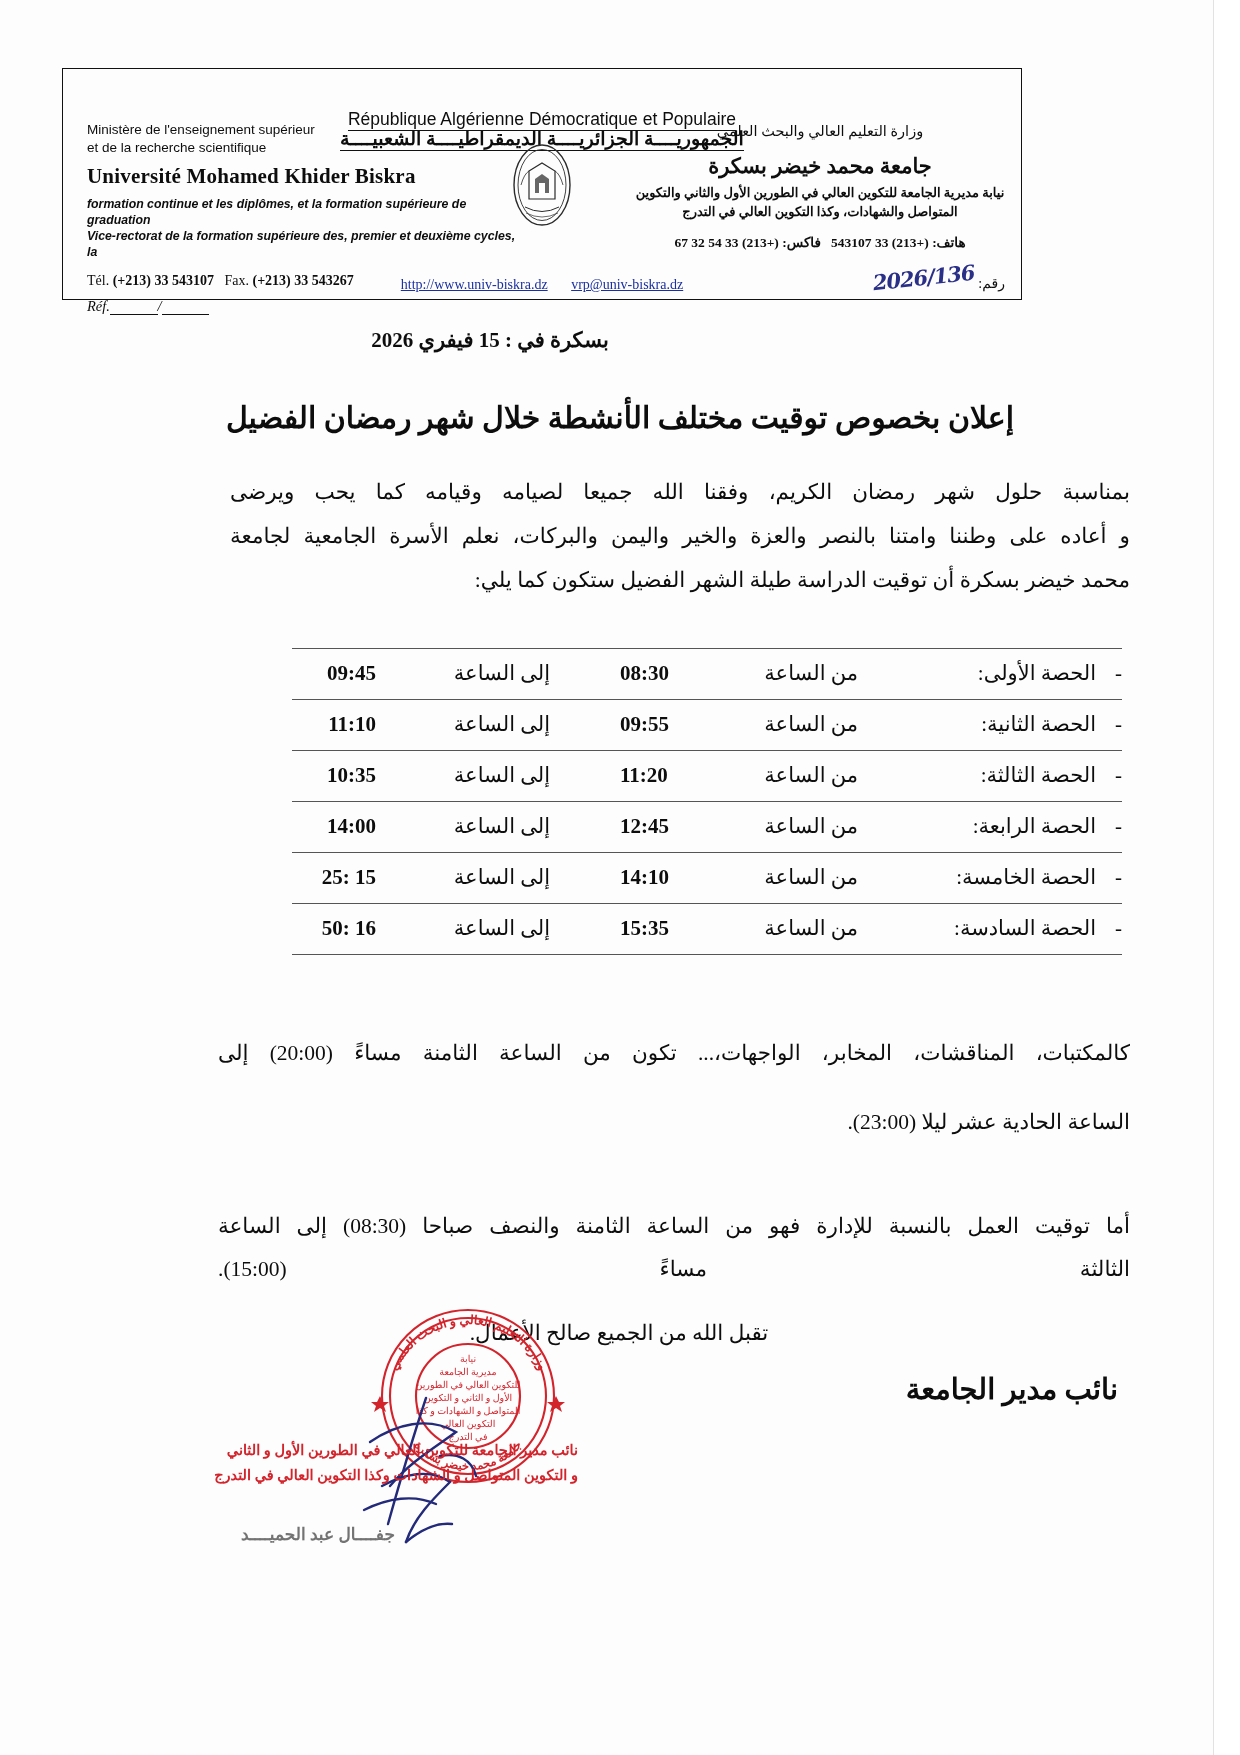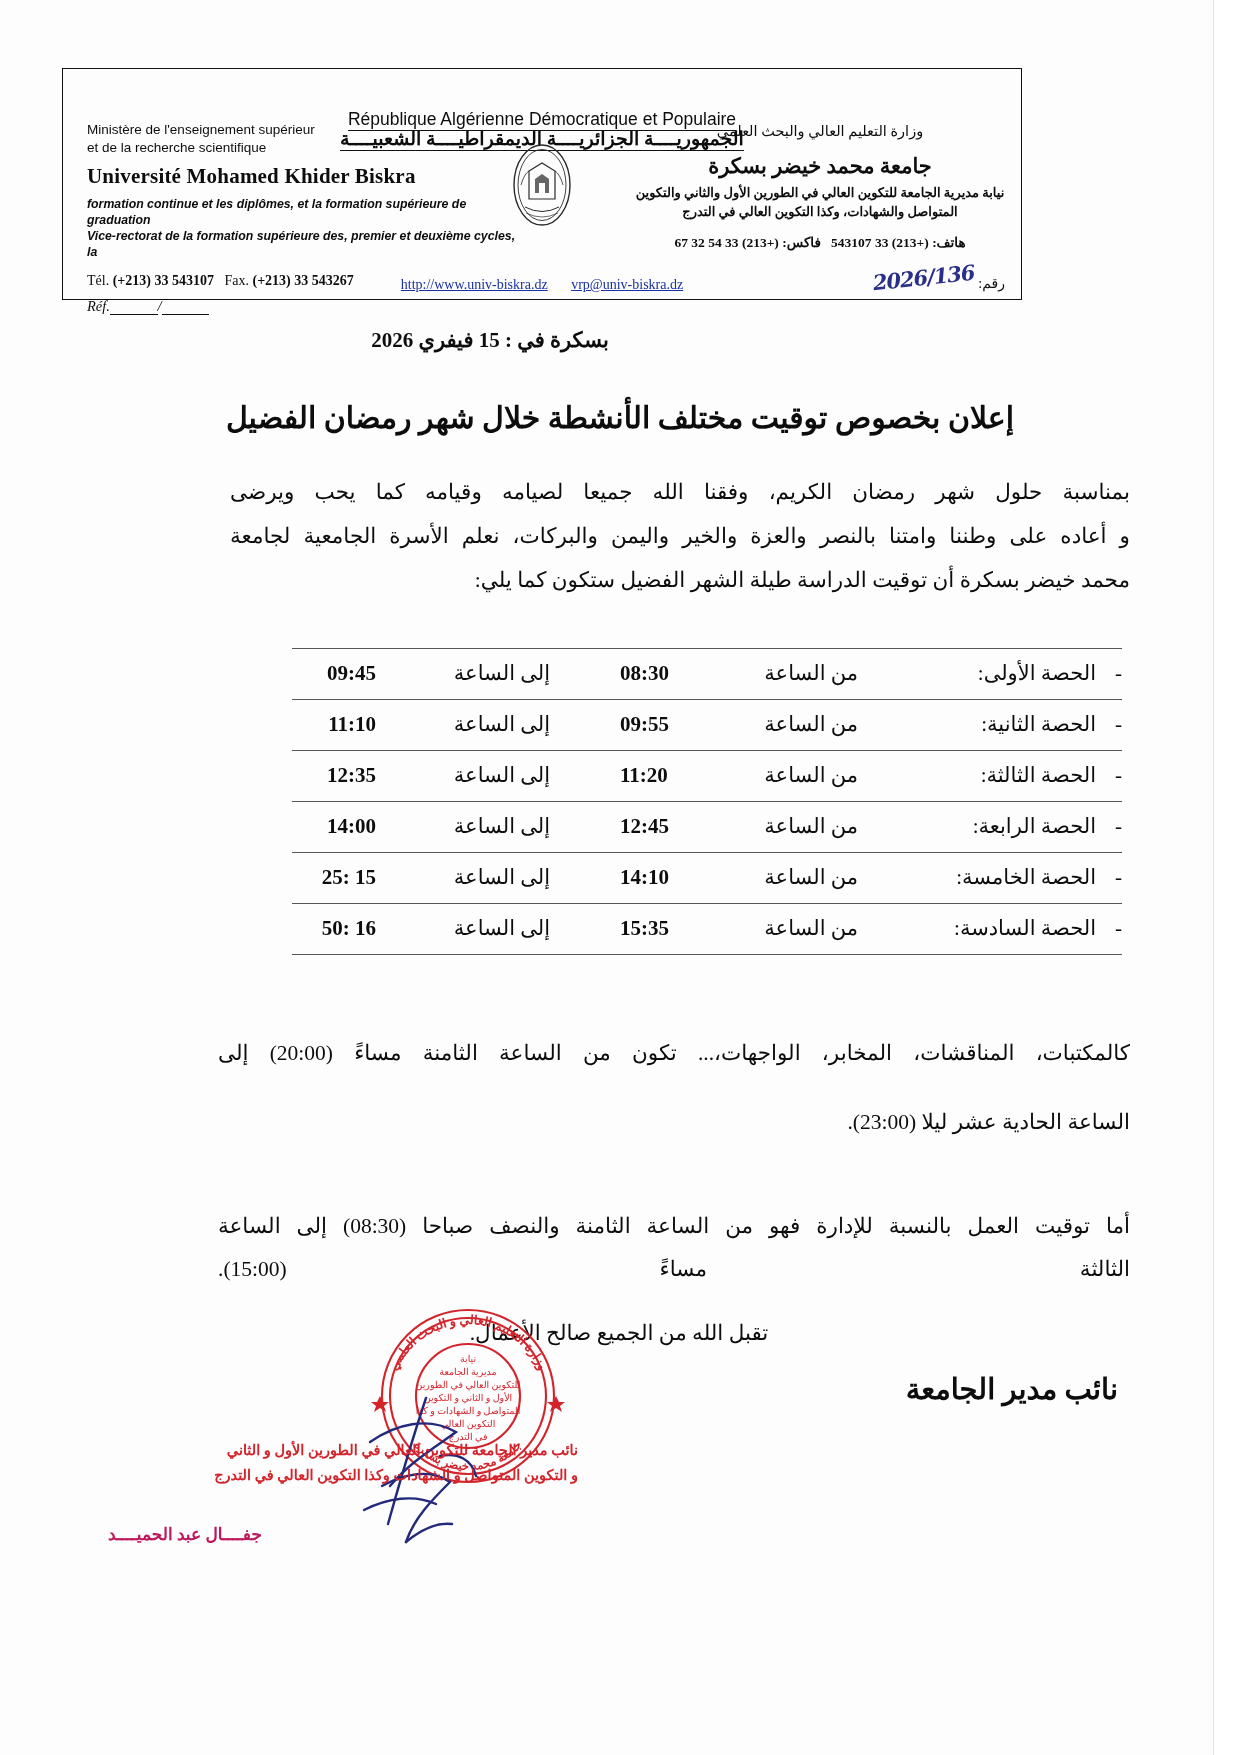--- a/index.html
+++ b/index.html
@@ -328,23 +328,23 @@
     font-size: 14.5px;
     line-height: 1.75;
     text-align: right;
     font-family: "Liberation Serif", serif;
   }
   .red-name {
     position: absolute;
     left: 108px;
     top: 1524px;
     width: 420px;
-    text-align: left;
-    direction: rtl;
-    color: #be185d;
+    text-align: center;
+    direction: rtl;
+    color: #737373;
     font-weight: bold;
     font-size: 17px;
     font-family: "Liberation Serif", serif;
     letter-spacing: 2px;
   }
 </style>
 </head>
 <body>
 
 <div class="page">
@@ -453,21 +453,21 @@
           <td class="c-from-val">09:55</td>
           <td class="c-to-lbl">إلى الساعة</td>
           <td class="c-to-val">11:10</td>
         </tr>
         <tr>
           <td class="c-dash">-</td>
           <td class="c-label">الحصة الثالثة:</td>
           <td class="c-from-lbl">من الساعة</td>
           <td class="c-from-val">11:20</td>
           <td class="c-to-lbl">إلى الساعة</td>
-          <td class="c-to-val">12:35</td>
+          <td class="c-to-val">10:35</td>
         </tr>
         <tr>
           <td class="c-dash">-</td>
           <td class="c-label">الحصة الرابعة:</td>
           <td class="c-from-lbl">من الساعة</td>
           <td class="c-from-val">12:45</td>
           <td class="c-to-lbl">إلى الساعة</td>
           <td class="c-to-val">14:00</td>
         </tr>
         <tr>

